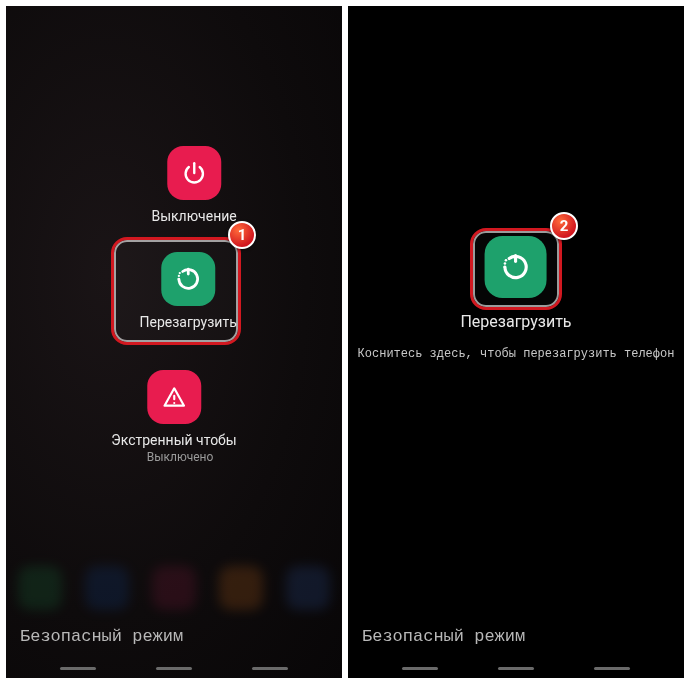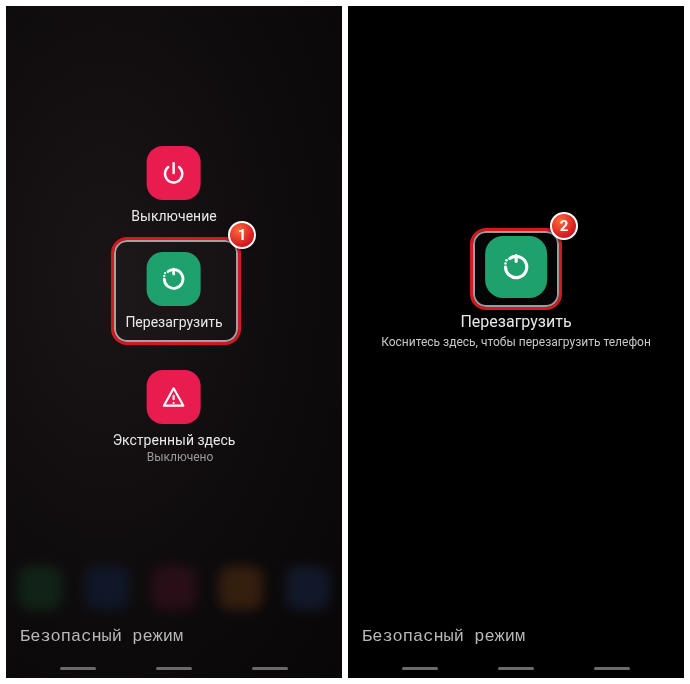--- a/index.html
+++ b/index.html
@@ -21,21 +21,21 @@
     }
     .panel-right {
       background: #000;
     }
     .menu {
       position: absolute;
       left: 50%;
       transform: translateX(-50%);
       display: flex;
       flex-direction: column;
-      align-items: center;
+      align-items: flex-end;
     }
     .panel-left .menu { top: 140px; }
     .panel-right .menu { top: 230px; }
 
     .item {
       display: flex;
       flex-direction: column;
       align-items: center;
       margin-bottom: 28px;
       position: relative;
@@ -59,23 +59,24 @@
     .sublabel {
       color: #9a9a9a;
       font-size: 12px;
       margin-top: 2px;
       text-align: center;
       padding-left: 12px;
     }
     .hint {
       color: #c8c8c8;
       font-size: 12px;
-      margin-top: 4px;
+      margin-top: 16px;
       text-align: center;
       white-space: nowrap;
+      font-family: Liberation Mono, monospace;
     }
 
     .highlight {
       position: absolute;
       border: 3px solid #d21820;
       border-radius: 16px;
       background: rgba(255,255,255,0.02);
       box-shadow: inset 0 0 0 2px rgba(255,255,255,0.6);
     }
     .badge {
@@ -176,21 +177,21 @@
     </div>
 
     <div class="item">
       <div class="icon-wrap icon-red">
         <svg width="26" height="26" viewBox="0 0 24 24" fill="#fff">
           <path d="M3 20 L12 4 L21 20 Z" fill="none" stroke="#fff" stroke-width="2" stroke-linejoin="round"></path>
           <rect x="11" y="10" width="2" height="5" rx="1"></rect>
           <rect x="11" y="16.5" width="2" height="2" rx="1"></rect>
         </svg>
       </div>
-      <div class="label">Экстренный здесь</div>
+      <div class="label">Экстренный чтобы</div>
       <div class="sublabel">Выключено</div>
     </div>
 
   </div>
 
   <div class="highlight" style="top:231px; left:105px; width:130px; height:108px;"></div>
   <div class="badge" style="top:215px; left:222px;">1</div>
 
   <div class="safemode">Безопасный режим</div>
 

